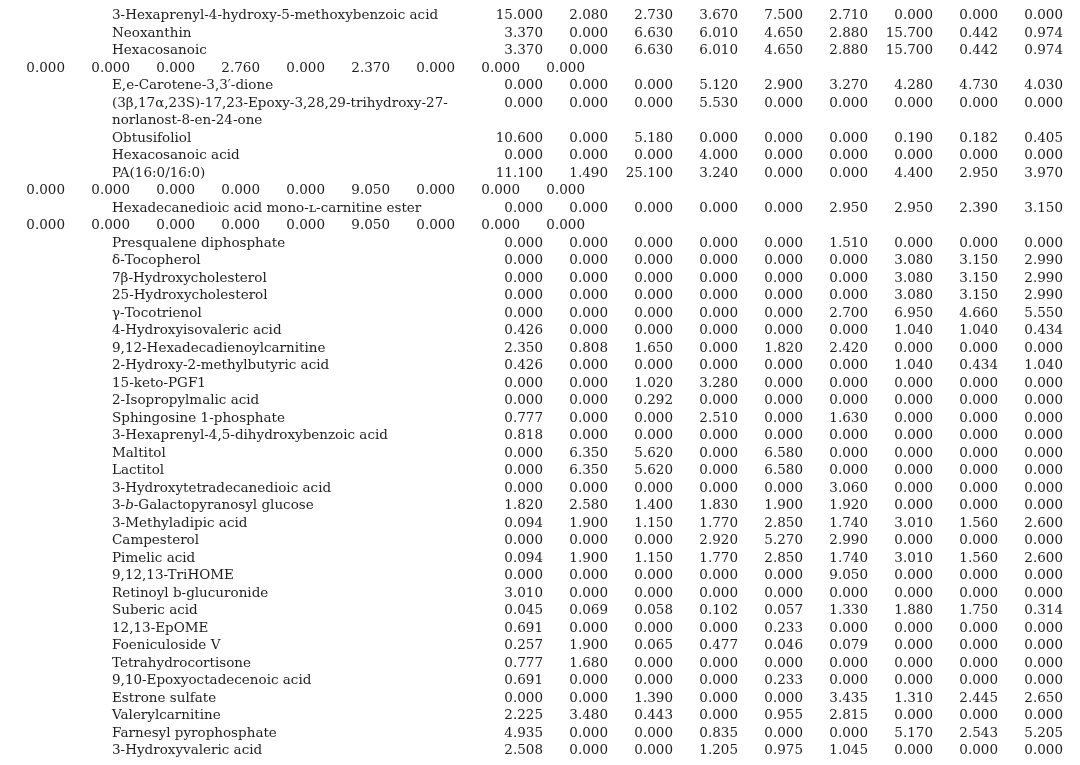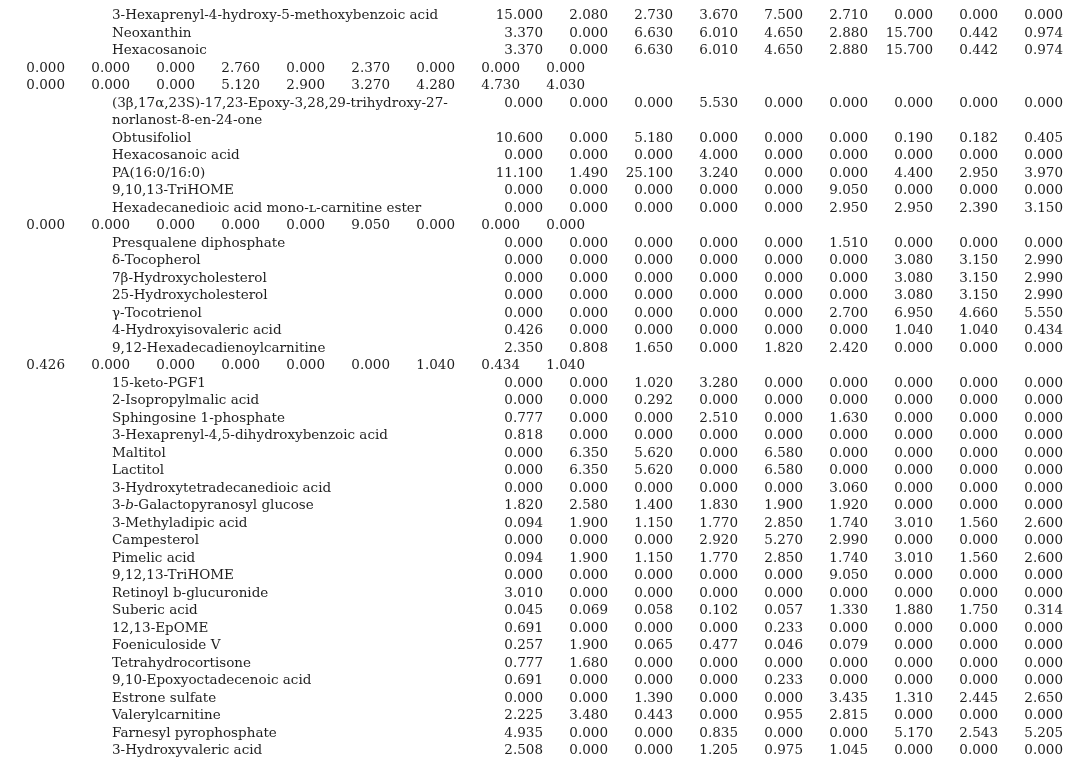--- a/index.html
+++ b/index.html
@@ -87,20 +87,21 @@
         <div class="val-cell">0.000</div>
         <div class="val-cell">0.000</div>
         <div class="val-cell">2.760</div>
         <div class="val-cell">0.000</div>
         <div class="val-cell">2.370</div>
         <div class="val-cell">0.000</div>
         <div class="val-cell">0.000</div>
         <div class="val-cell">0.000</div>
       </div>
       <div class="trow">
+        <div class="name-cell"><span class="name-inner">E,e-Carotene-3,3′-dione</span></div>
         <div class="val-cell">0.000</div>
         <div class="val-cell">0.000</div>
         <div class="val-cell">0.000</div>
         <div class="val-cell">5.120</div>
         <div class="val-cell">2.900</div>
         <div class="val-cell">3.270</div>
         <div class="val-cell">4.280</div>
         <div class="val-cell">4.730</div>
         <div class="val-cell">4.030</div>
       </div>
@@ -146,21 +147,20 @@
         <div class="val-cell">1.490</div>
         <div class="val-cell">25.100</div>
         <div class="val-cell">3.240</div>
         <div class="val-cell">0.000</div>
         <div class="val-cell">0.000</div>
         <div class="val-cell">4.400</div>
         <div class="val-cell">2.950</div>
         <div class="val-cell">3.970</div>
       </div>
       <div class="trow">
-        <div class="name-cell"><span class="name-inner">9,10,13-TriHOME</span></div>
         <div class="val-cell">0.000</div>
         <div class="val-cell">0.000</div>
         <div class="val-cell">0.000</div>
         <div class="val-cell">0.000</div>
         <div class="val-cell">0.000</div>
         <div class="val-cell">9.050</div>
         <div class="val-cell">0.000</div>
         <div class="val-cell">0.000</div>
         <div class="val-cell">0.000</div>
       </div>
@@ -265,20 +265,21 @@
         <div class="val-cell">0.808</div>
         <div class="val-cell">1.650</div>
         <div class="val-cell">0.000</div>
         <div class="val-cell">1.820</div>
         <div class="val-cell">2.420</div>
         <div class="val-cell">0.000</div>
         <div class="val-cell">0.000</div>
         <div class="val-cell">0.000</div>
       </div>
       <div class="trow">
+        <div class="name-cell"><span class="name-inner">2-Hydroxy-2-methylbutyric acid</span></div>
         <div class="val-cell">0.426</div>
         <div class="val-cell">0.000</div>
         <div class="val-cell">0.000</div>
         <div class="val-cell">0.000</div>
         <div class="val-cell">0.000</div>
         <div class="val-cell">0.000</div>
         <div class="val-cell">1.040</div>
         <div class="val-cell">0.434</div>
         <div class="val-cell">1.040</div>
       </div>

